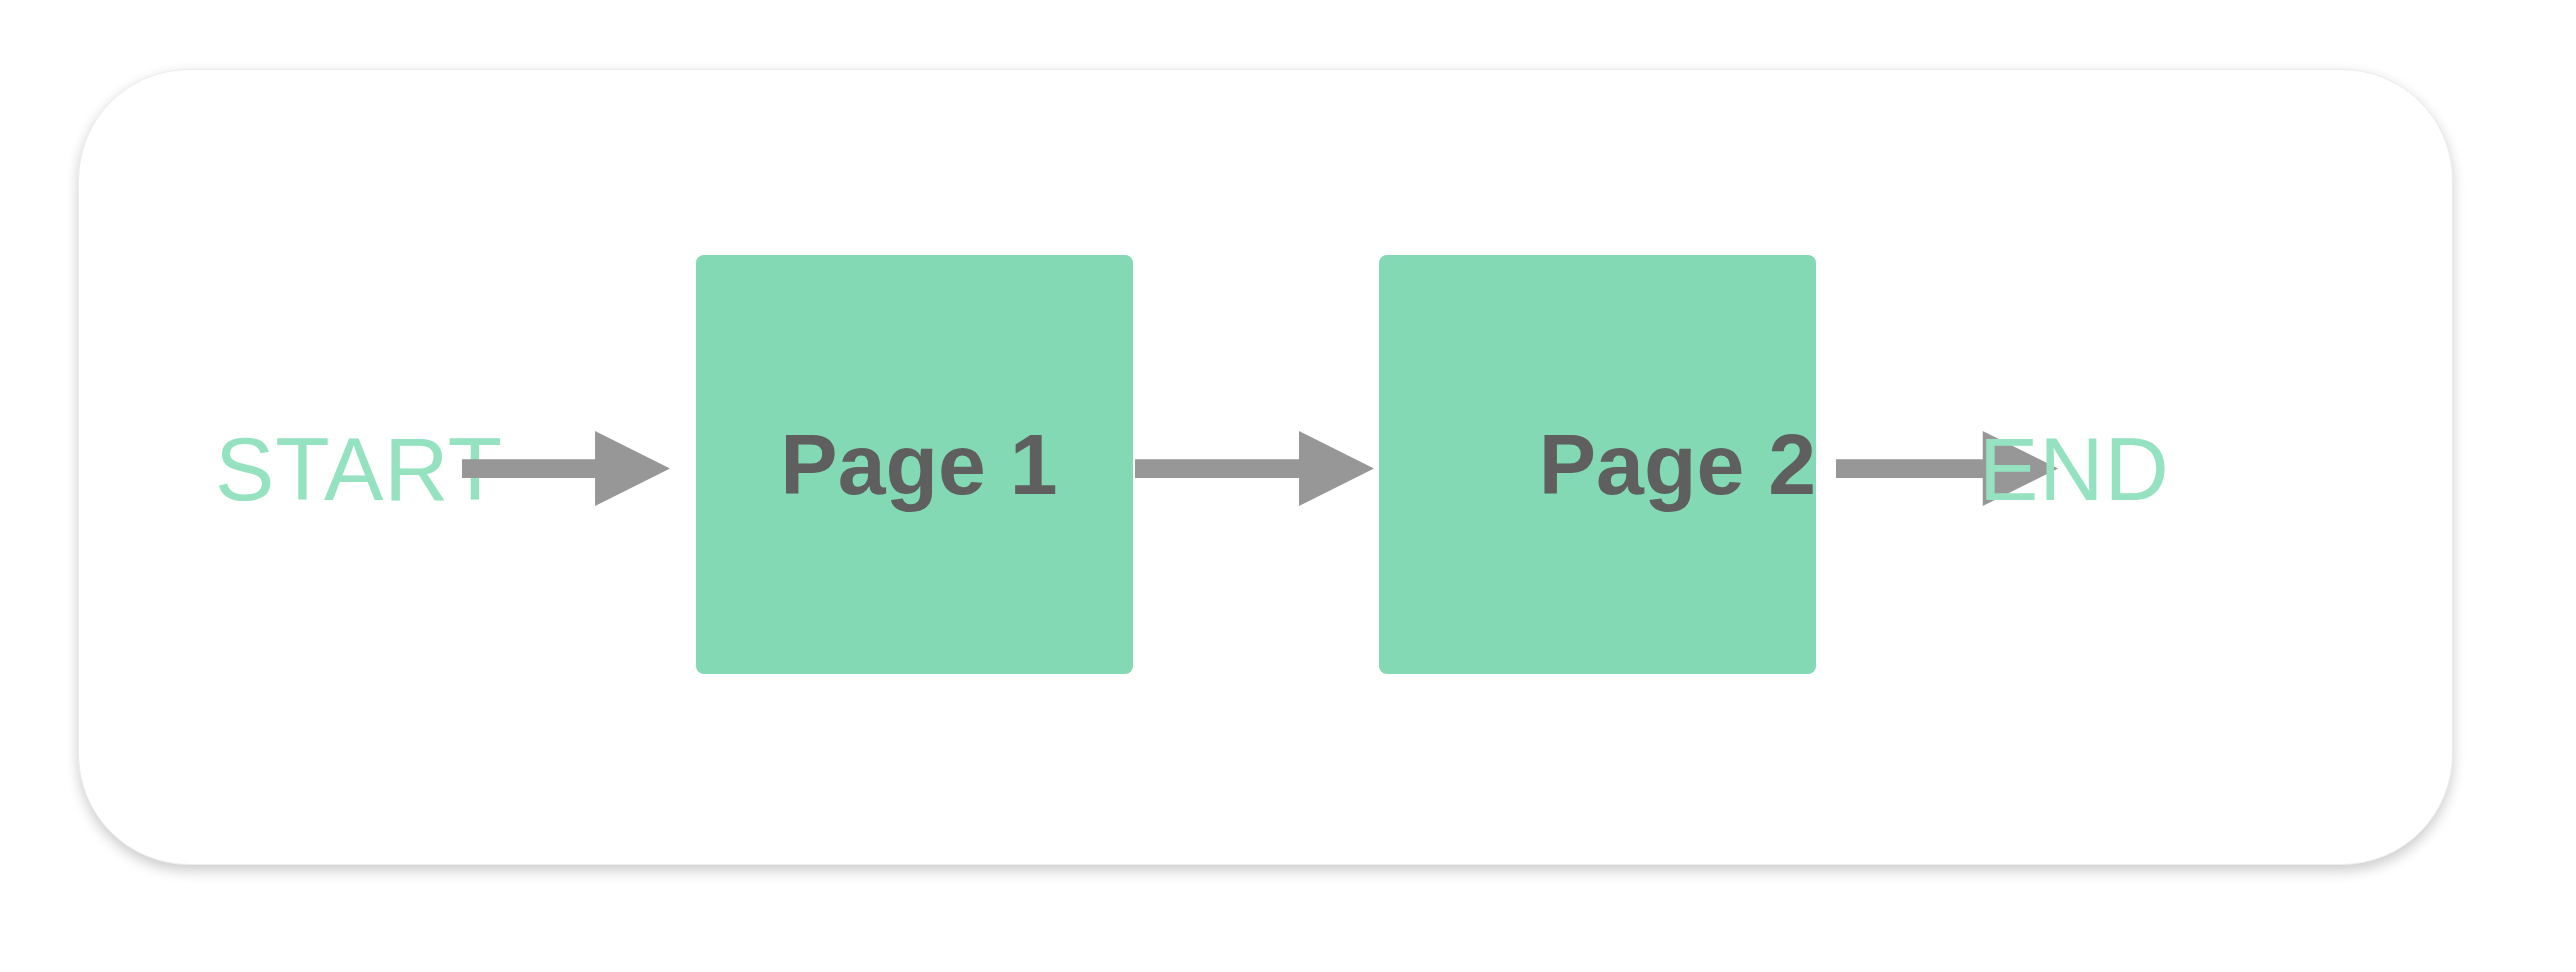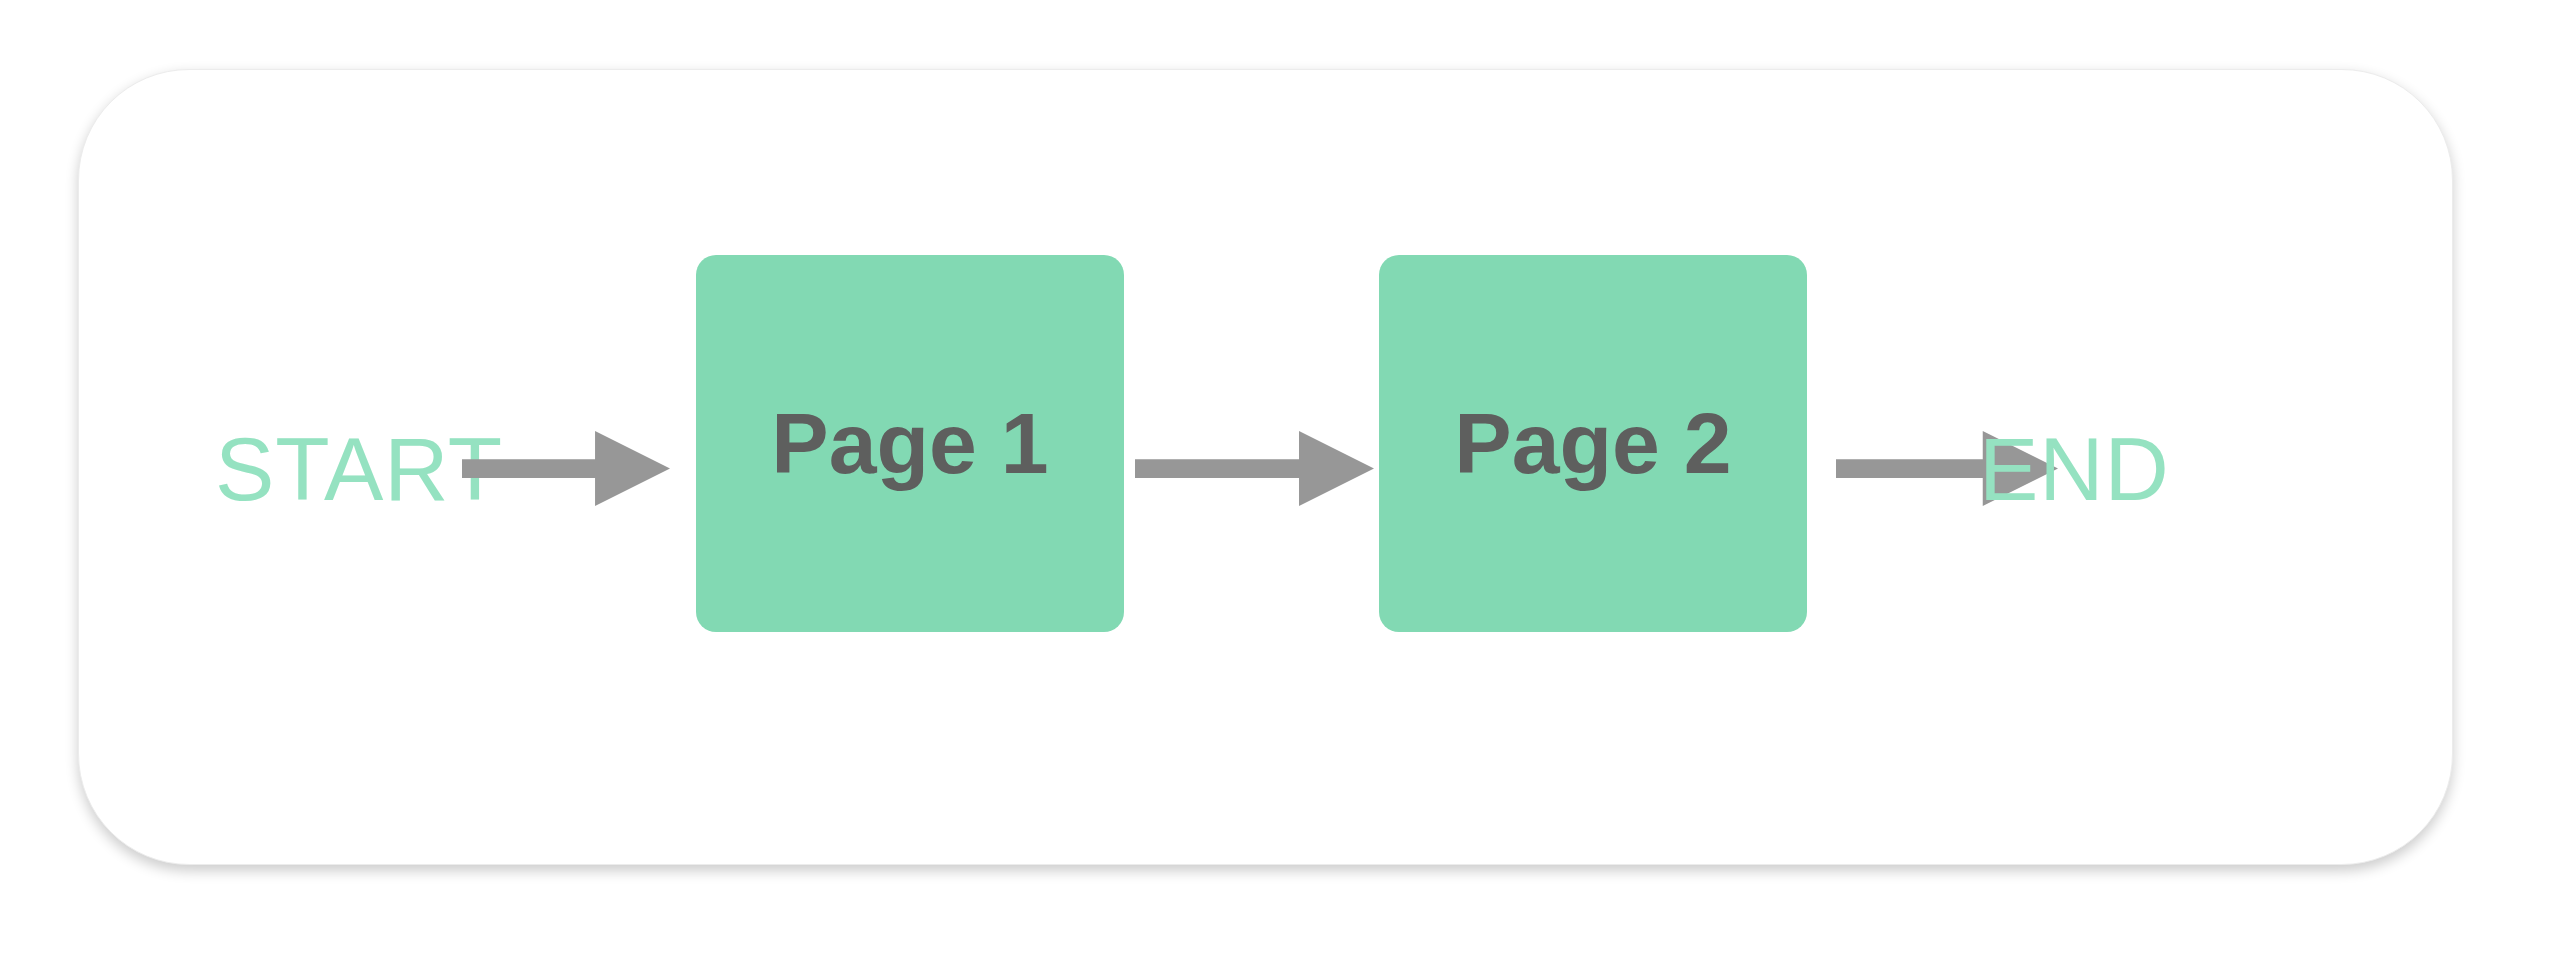--- a/index.html
+++ b/index.html
@@ -45,29 +45,30 @@
     height: 75px;
     color: var(--arrow, #979797);
   }
   .arrow-1 { left: 383px;  width: 208px; }
   .arrow-2 { left: 1056px; width: 239px; }
   .arrow-3 { left: 1757px; width: 222px; }
   .page-node {
     position: absolute;
     top: 185px;
     width: 428px;
-    height: 377px;
+    height: 419px;
     background: var(--node-fill, #82d9b3);
-    border-radius: 20px;
+    border-radius: 8px;
     display: flex;
     align-items: center;
     justify-content: center;
+    padding-left: 9px;
   }
   .node-1 { left: 617px; }
-  .node-2 { left: 1300px; }
+  .node-2 { left: 1300px; justify-content: flex-end; }
   .page-node .node-label {
     font-size: 86px;
     font-weight: 700;
     color: var(--node-text, #5e5f5e);
     white-space: nowrap;
   }
 </style>
 </head>
 <body>
 

